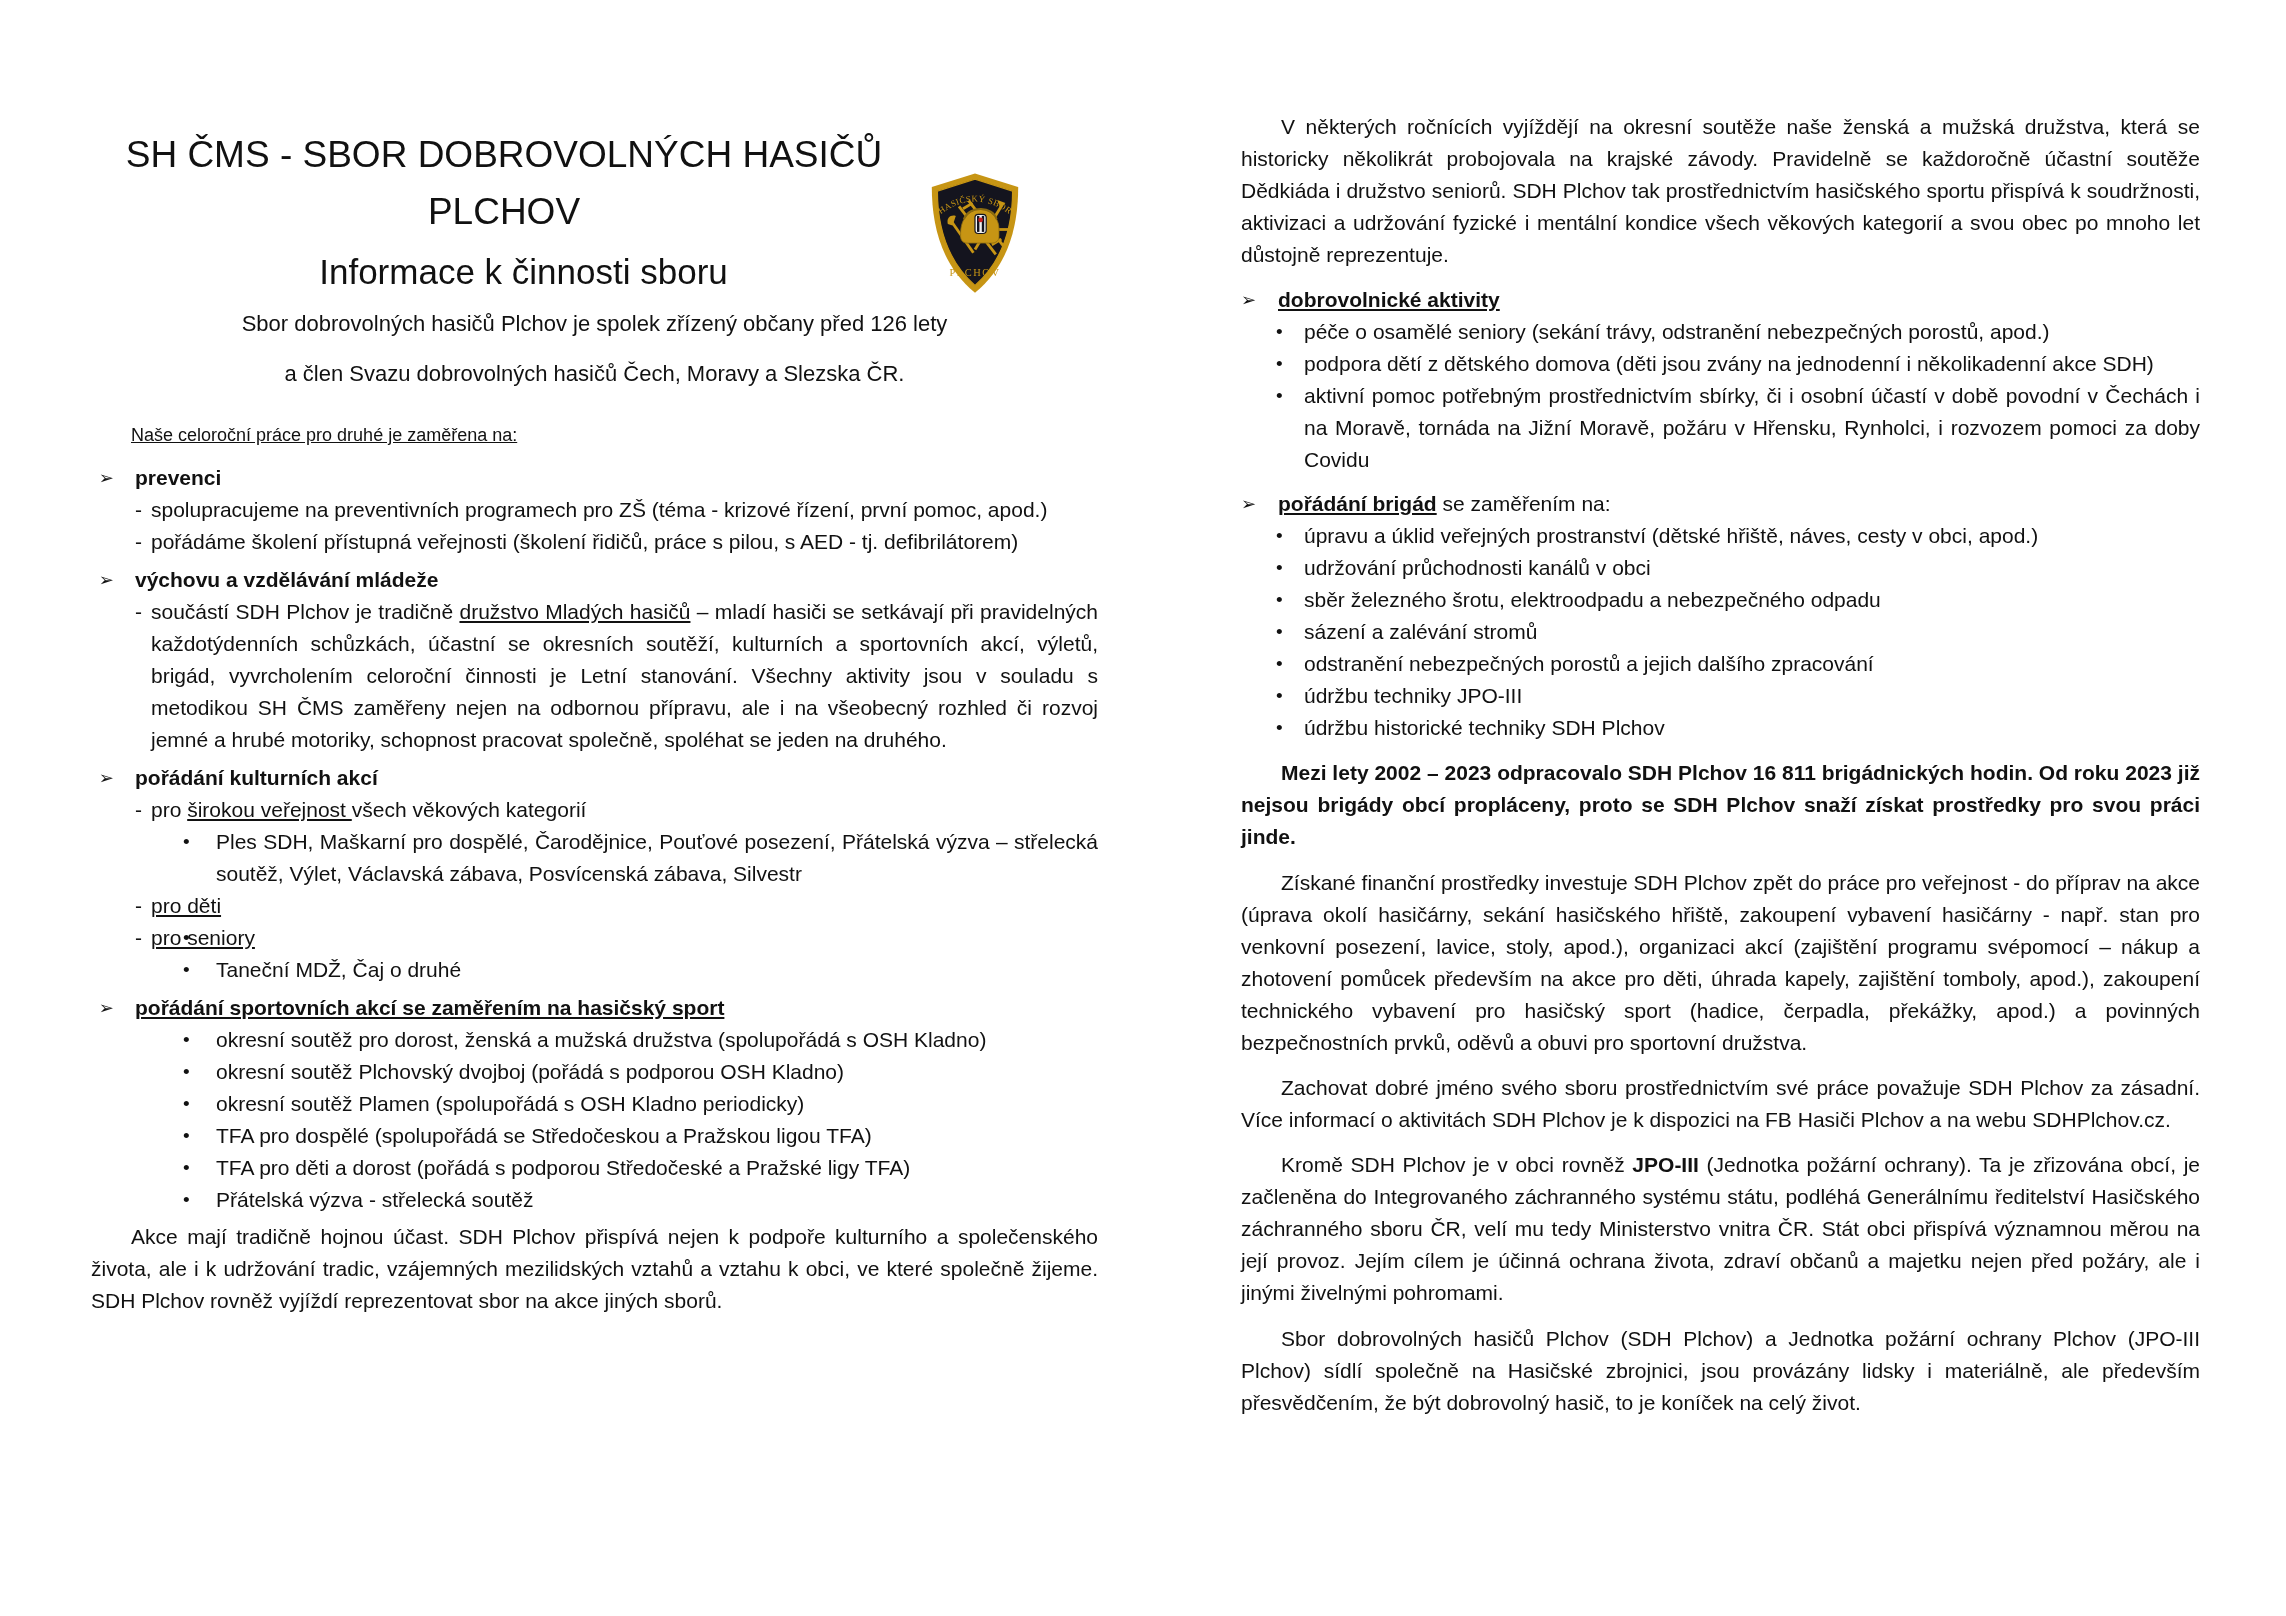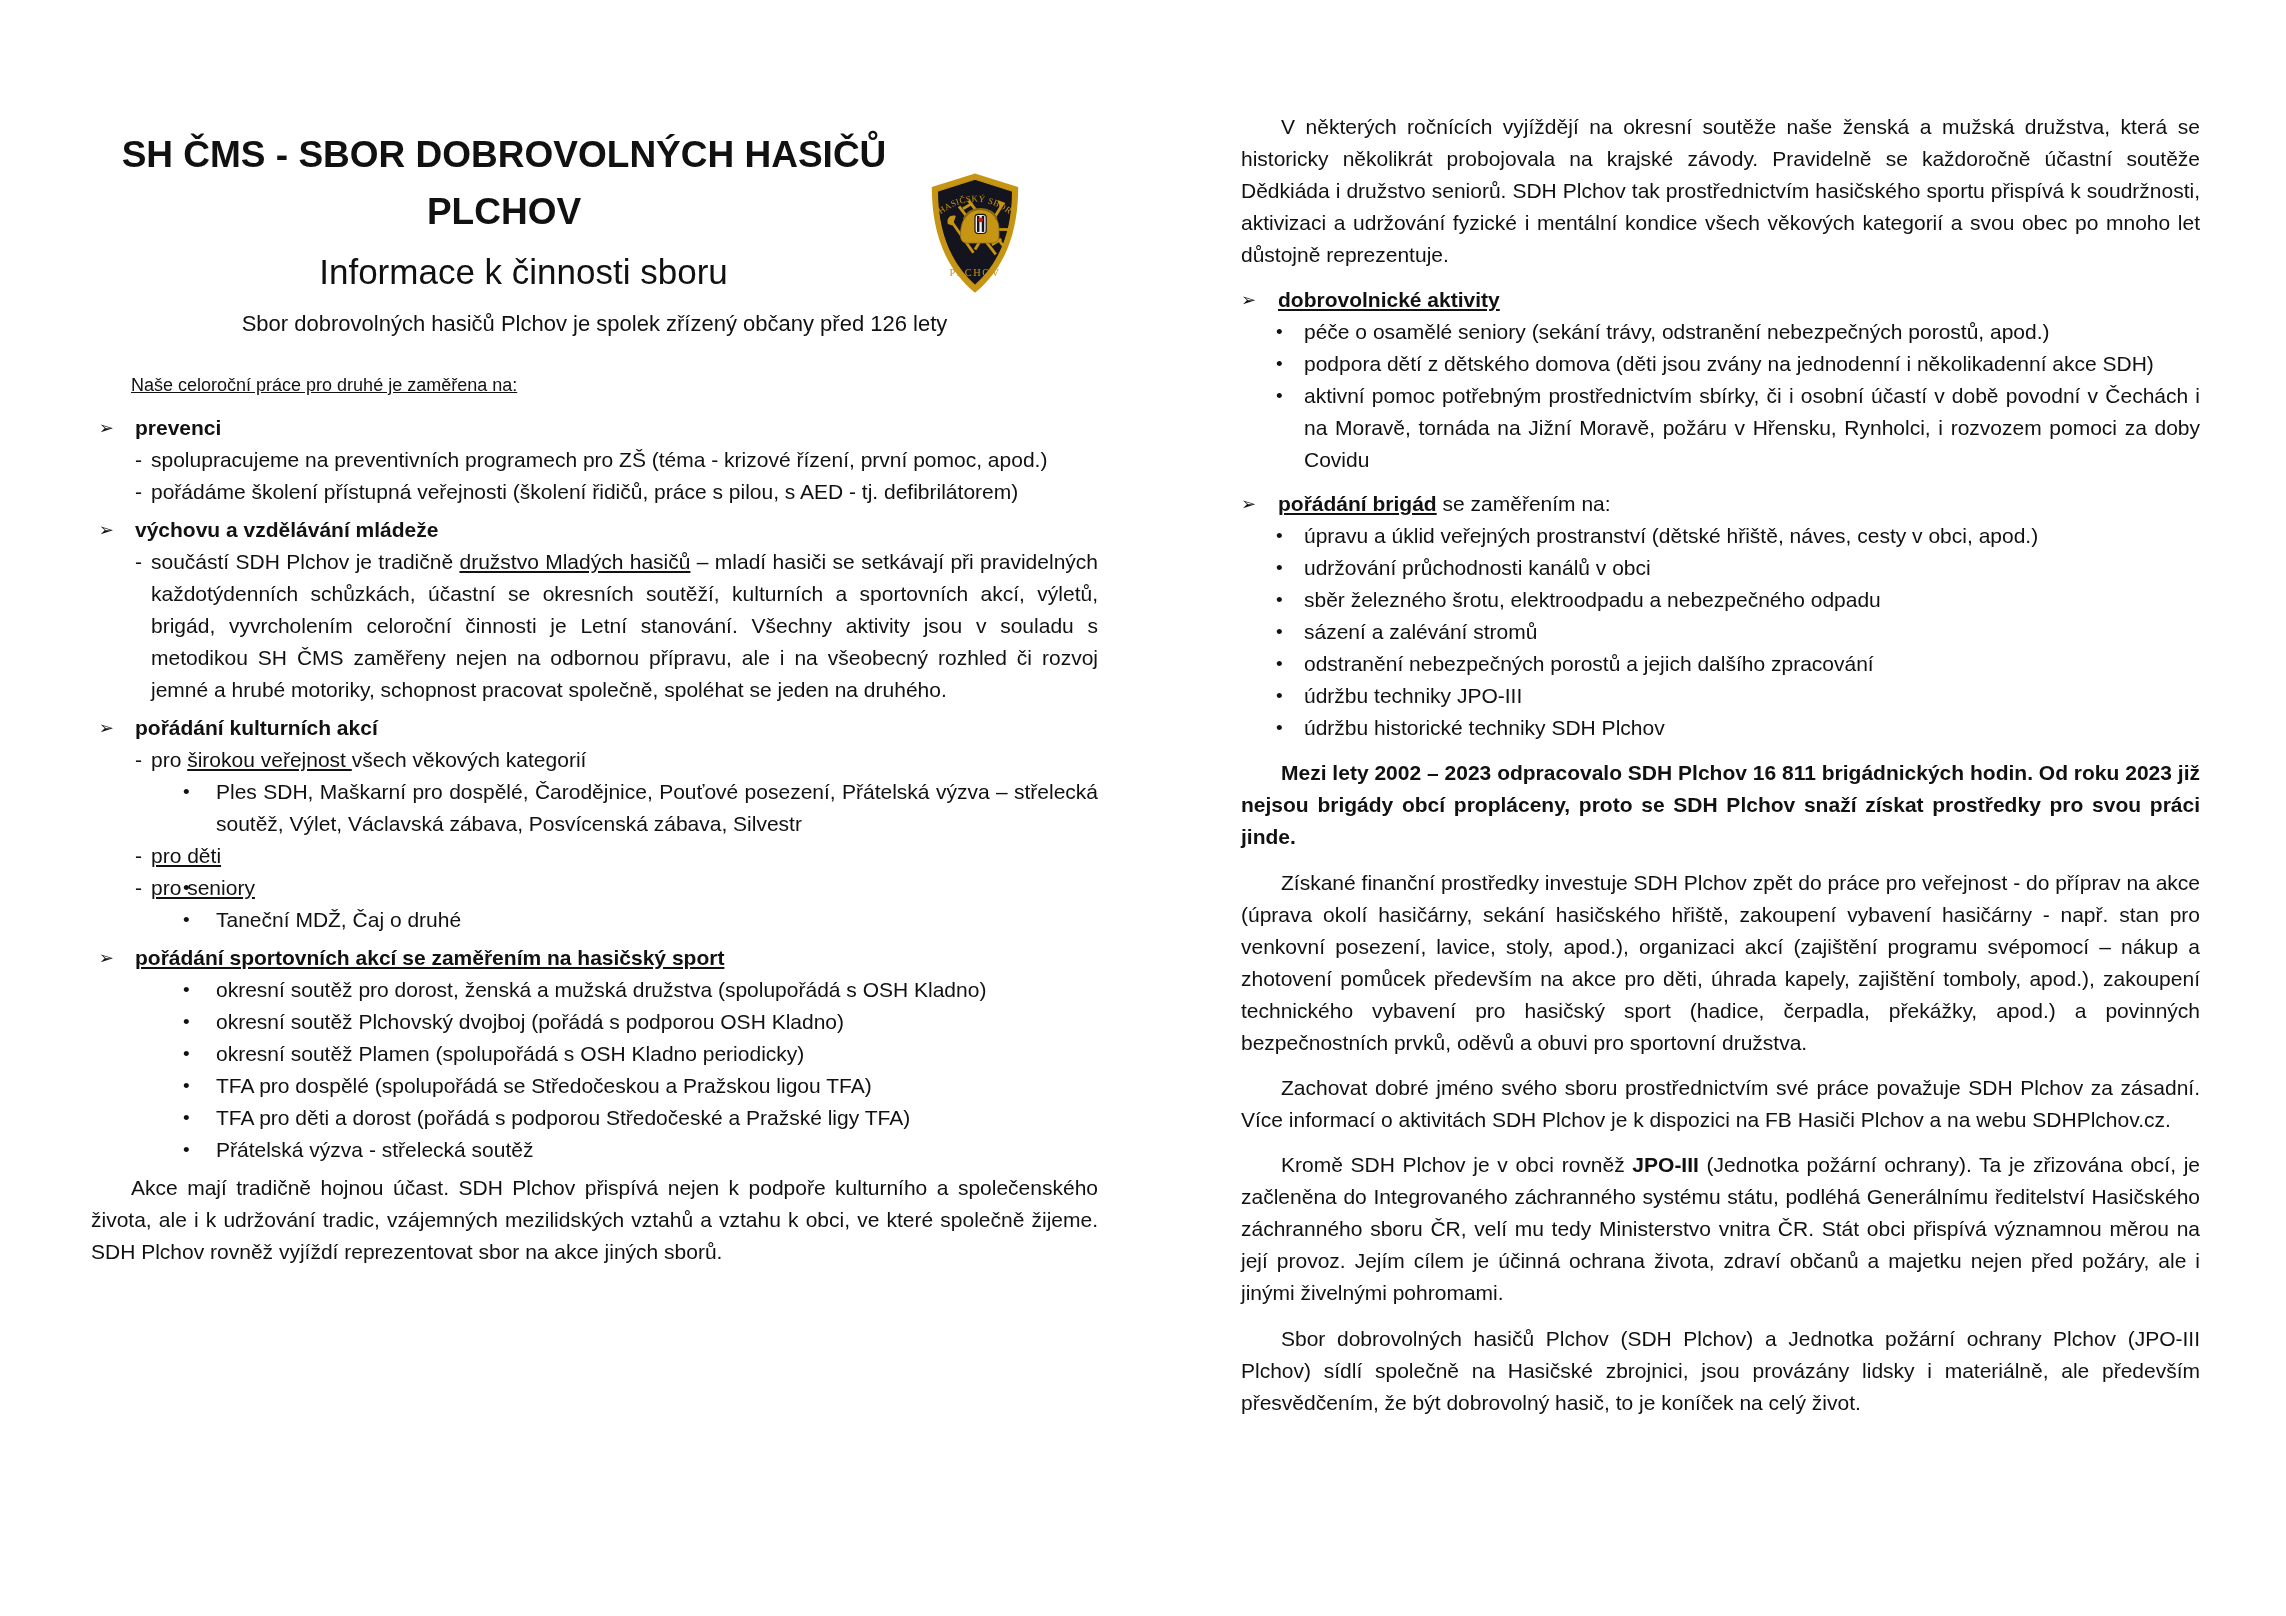--- a/index.html
+++ b/index.html
@@ -7,21 +7,21 @@
     width:2286px;height:1617px;background:#ffffff;position:relative;
     font-family:"Liberation Sans", sans-serif;color:#111;
     -webkit-font-smoothing:antialiased;
   }
   .col{position:absolute;top:82px;}
   .col-left{left:91px;width:1007px;}
   .col-right{left:1241px;width:959px;}
 
   
   .title-block{width:826px;text-align:center;margin-top:44px;
-    font-size:37px;font-weight:bold;line-height:1.55;letter-spacing:0px;}
+    font-size:37px;font-weight:normal;line-height:1.55;letter-spacing:0px;}
   .subtitle{width:865px;text-align:center;margin-top:15.4px;
     font-size:35px;font-weight:normal;}
   .intro{margin-top:21px;text-align:center;font-size:22px;line-height:1.4;}
   .intro p{margin:18px 0 19px 0;}
   .logo-wrap{position:absolute;left:836px;top:44px;width:96px;height:127px;}
 
   
   .body-text{font-size:21px;line-height:32px;}
   .heading{margin:29px 0 11.5px 0;padding-left:40px;font-size:18px;}
   .heading span{text-decoration:underline;}
@@ -87,20 +87,21 @@
           <circle cx="67" cy="61" r="3" fill="#cc2020"></circle>
         </g>
         <text x="60" y="131" text-anchor="middle" font-family="Liberation Serif, serif" font-size="13" fill="#C79514" letter-spacing="2">PLCHOV</text>
       </svg>
     </div>
 
     <div class="subtitle">Informace k činnosti sboru</div>
 
     <div class="intro">
       <p>Sbor dobrovolných hasičů Plchov je spolek zřízený občany před 126 lety</p>
+      <p>a člen Svazu dobrovolných hasičů Čech, Moravy a Slezska ČR.</p>
     </div>
   </div>
 
   <div class="heading"><span>Naše celoroční práce pro druhé je zaměřena na:</span></div>
 
   <div class="section">
     <div class="sec-row"><span class="marker">➢</span><span class="sec-title">prevenci</span></div>
     <div class="dash-item"><span class="marker">-</span><span>spolupracujeme na preventivních programech pro ZŠ (téma - krizové řízení, první pomoc, apod.)</span></div>
     <div class="dash-item"><span class="marker">-</span><span>pořádáme školení přístupná veřejnosti (školení řidičů, práce s pilou, s AED - tj. defibrilátorem)</span></div>
   </div>

